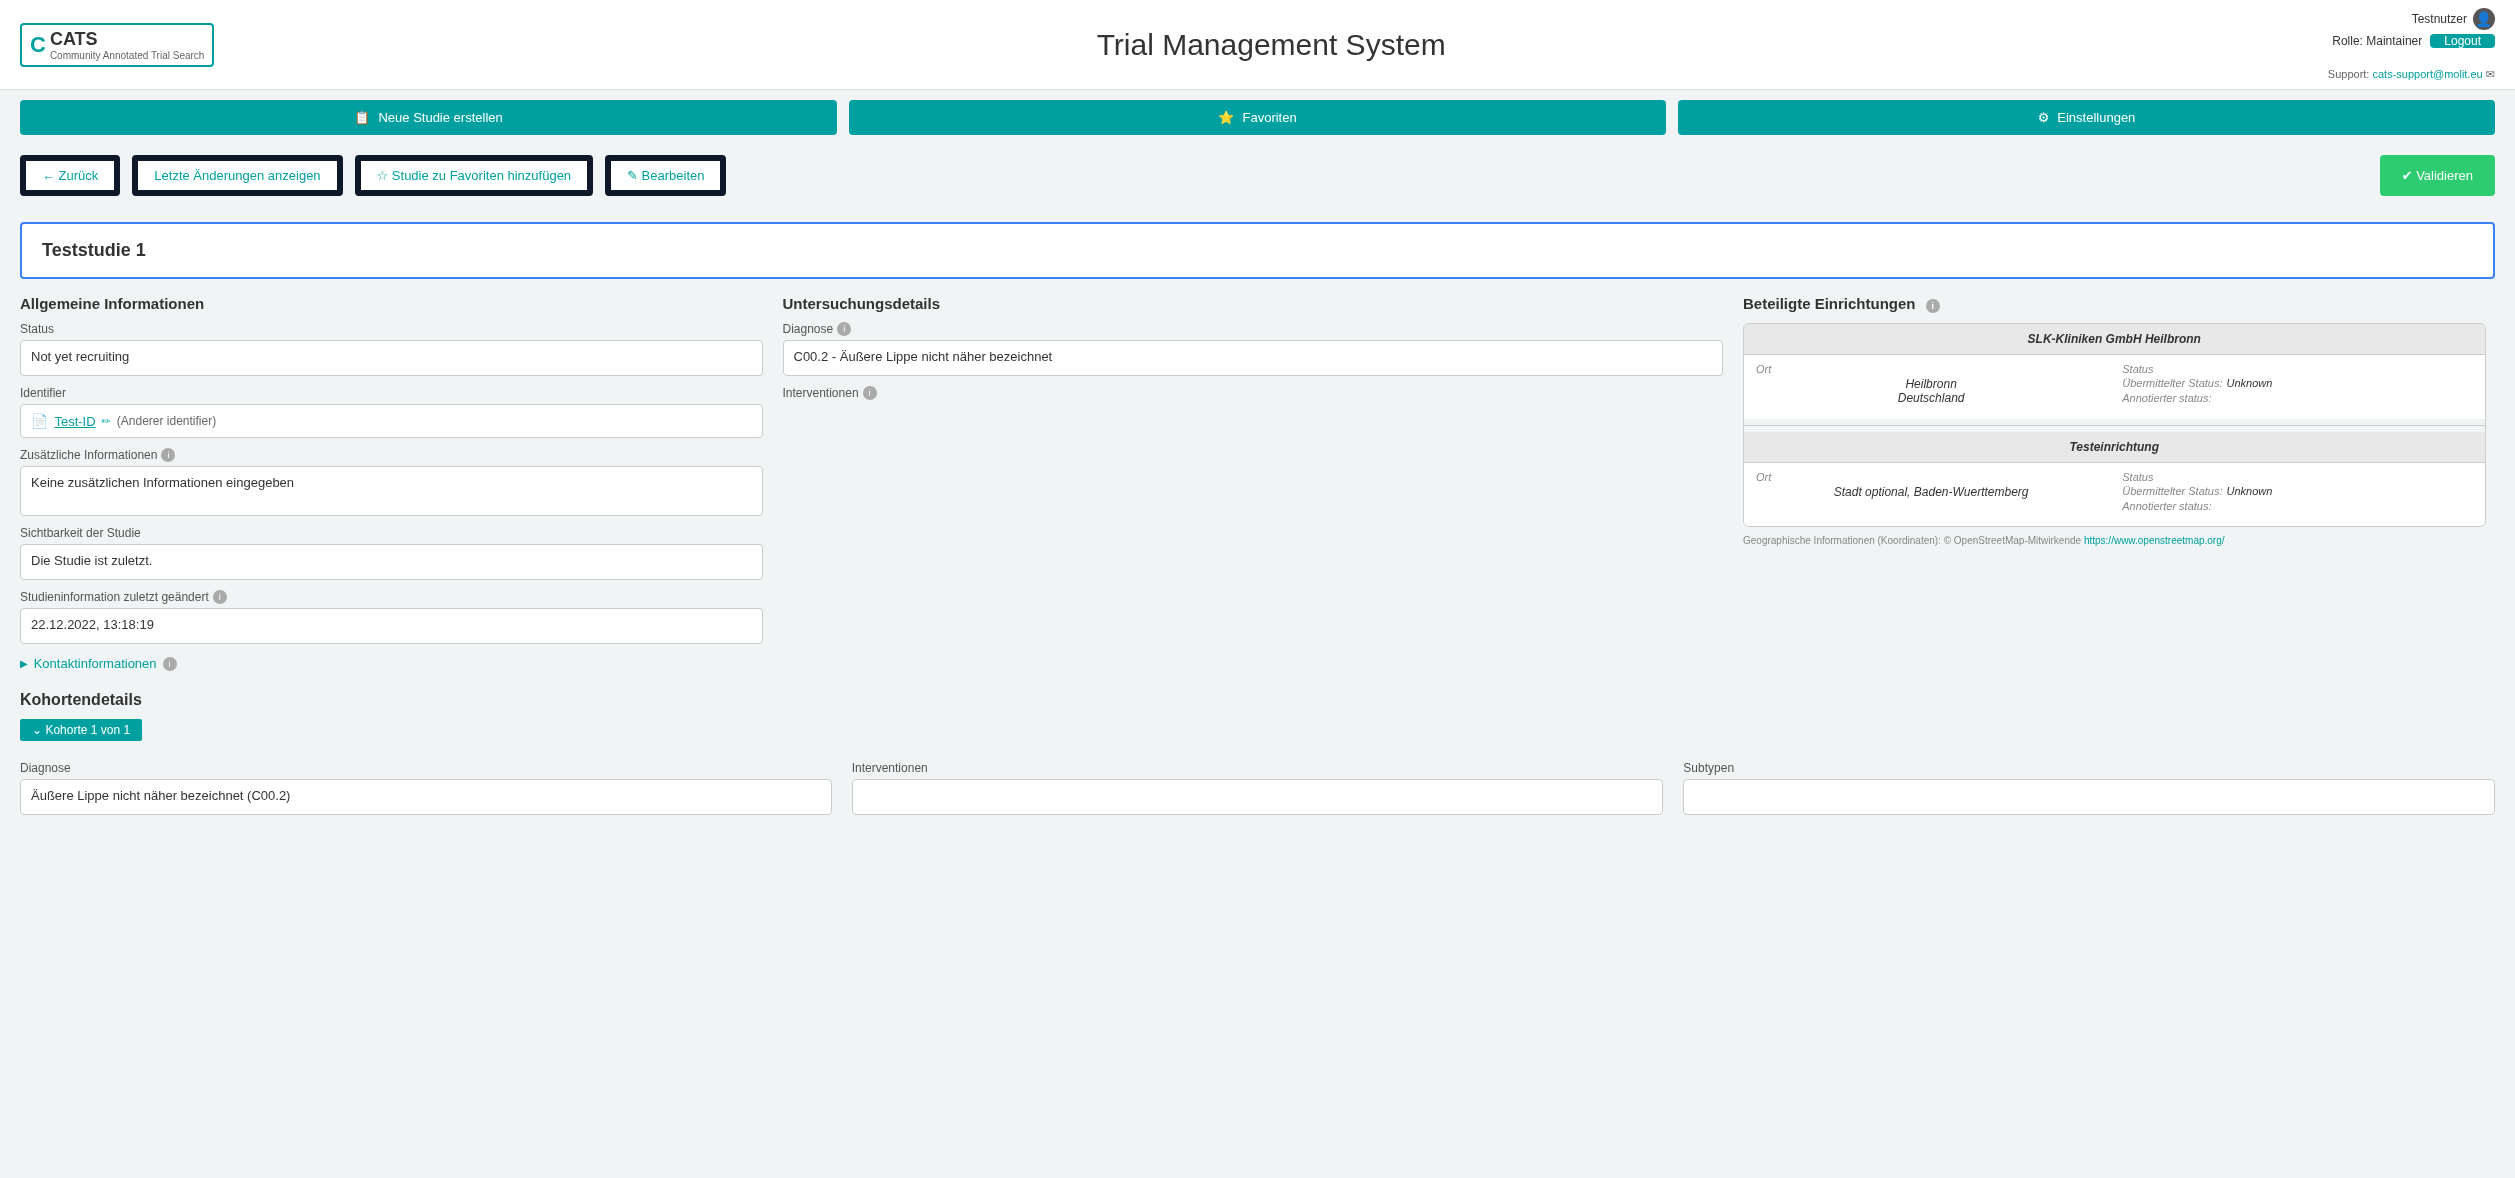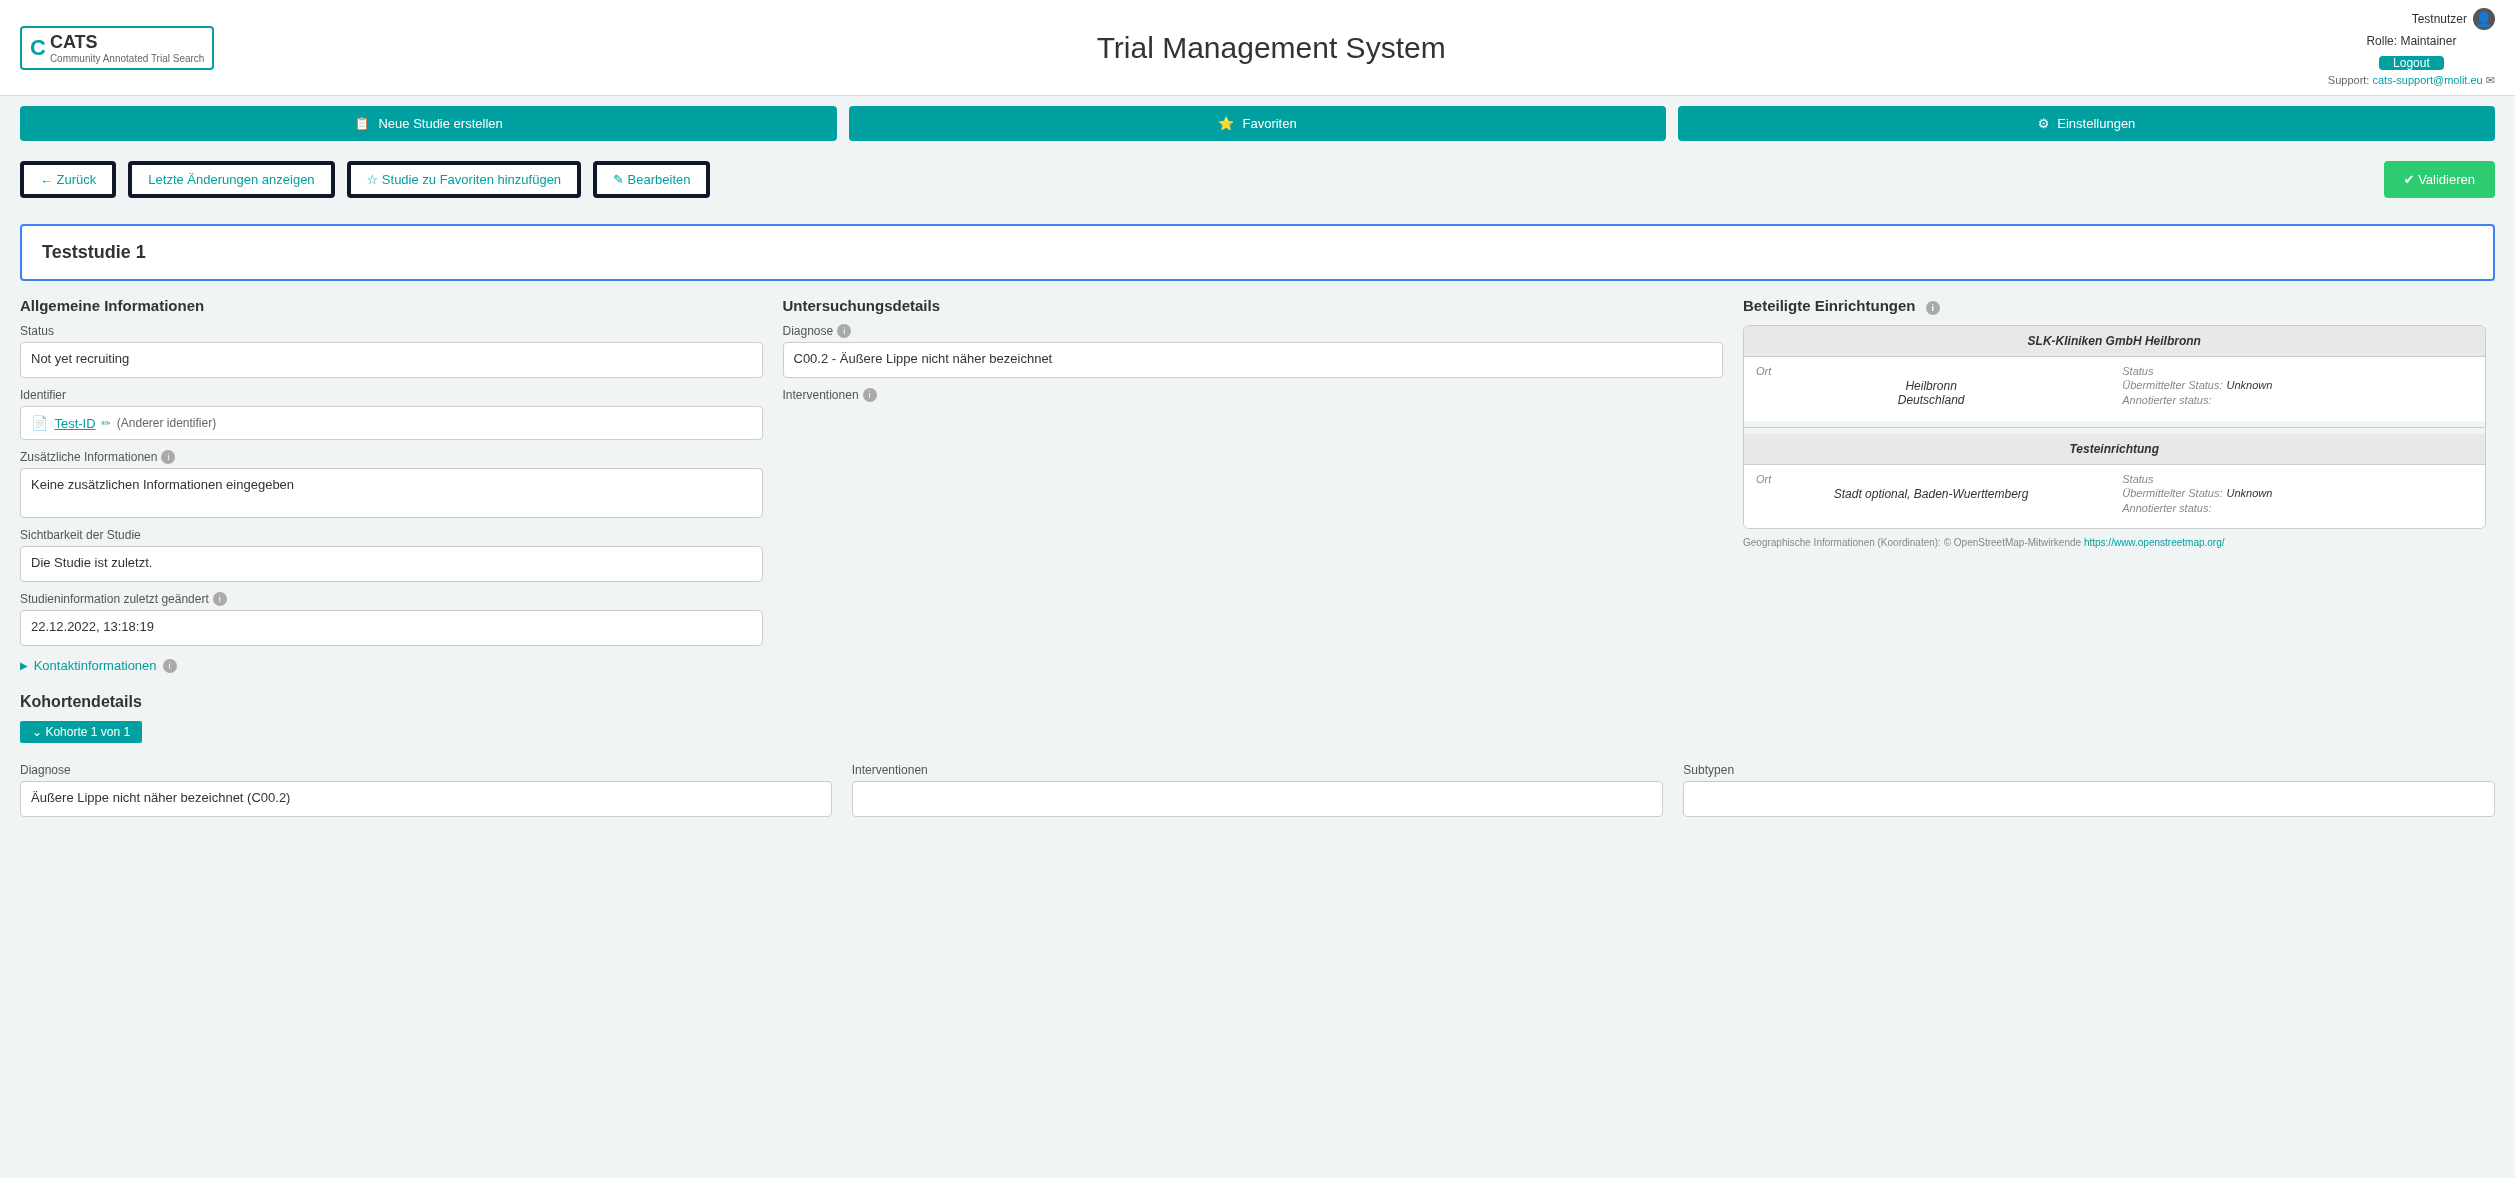--- a/index.html
+++ b/index.html
@@ -9,32 +9,32 @@
     .header { background: #fff; padding: 8px 20px; display: flex; align-items: center; justify-content: space-between; border-bottom: 1px solid #ddd; }
     .logo-area { display: flex; align-items: center; gap: 8px; }
     .logo-box { border: 2px solid #00a0a0; border-radius: 4px; padding: 4px 8px; display: flex; align-items: center; gap: 4px; }
     .logo-c { font-size: 22px; font-weight: bold; color: #00a0a0; }
     .logo-text { font-size: 18px; font-weight: bold; color: #333; }
     .logo-subtitle { font-size: 10px; color: #666; }
     .app-title { font-size: 30px; font-weight: normal; color: #333; text-align: center; flex: 1; }
     .user-area { text-align: right; font-size: 12px; }
     .user-row { display: flex; align-items: center; justify-content: flex-end; gap: 6px; margin-bottom: 4px; }
     .user-icon { width: 22px; height: 22px; border-radius: 50%; background: #555; display: inline-flex; align-items: center; justify-content: center; color: #fff; font-size: 14px; }
-    .role-row { display: flex; align-items: center; gap: 8px; justify-content: flex-end; margin-bottom: 4px; flex-direction: column; }
+    .role-row { display: flex; align-items: center; gap: 8px; justify-content: flex-end; margin-bottom: 20px; }
     .logout-btn { background: #00a0a0; color: #fff; border: none; padding: 0 14px; border-radius: 4px; cursor: pointer; font-size: 12px; }
     .support-row { font-size: 11px; color: #666; }
     .support-link { color: #00a0a0; text-decoration: none; }
 
     
     .nav-bar { display: flex; background: #f0f4f4; padding: 10px 20px; gap: 12px; }
     .nav-btn { flex: 1; background: #00a0a0; color: #fff; border: none; padding: 10px 16px; border-radius: 4px; cursor: pointer; font-size: 13px; display: flex; align-items: center; justify-content: center; gap: 8px; }
 
     
     .action-bar { display: flex; align-items: center; padding: 10px 20px; background: #f0f4f4; gap: 12px; flex-wrap: wrap; }
-    .action-btn { background: #fff; border: 4px solid #0f172a; color: #00a0a0; padding: 7px 16px; border-radius: 4px; cursor: pointer; font-size: 13px; display: flex; align-items: center; gap: 6px; }
+    .action-btn { background: #fff; border: 6px solid #0f172a; color: #00a0a0; padding: 7px 16px; border-radius: 4px; cursor: pointer; font-size: 13px; display: flex; align-items: center; gap: 6px; }
     .action-btn.green { background: #2ecc71; border-color: #2ecc71; color: #fff; margin-left: auto; }
 
     
     .main { padding: 16px 20px; }
     .study-title-box { background: #fff; border: 2px solid #3b82f6; border-radius: 4px; padding: 16px 20px; margin-bottom: 16px; font-size: 18px; font-weight: bold; }
 
     
     .three-col { display: flex; gap: 20px; margin-bottom: 20px; }
     .col-left { flex: 0 0 30%; }
     .col-mid { flex: 0 0 38%; }

